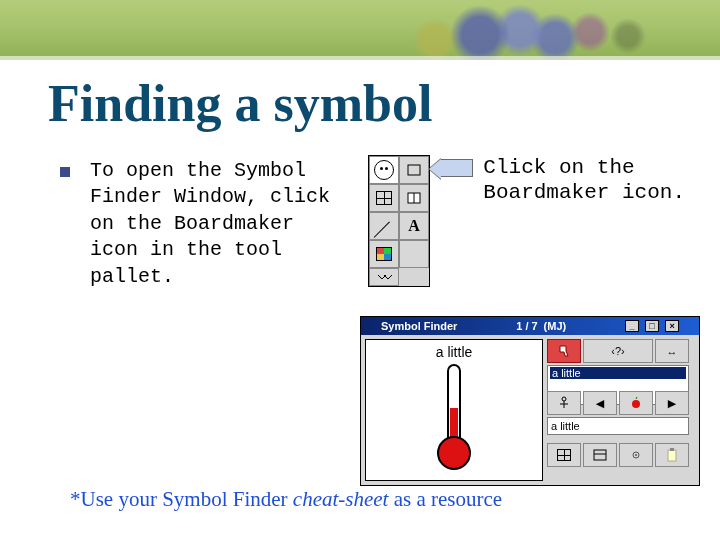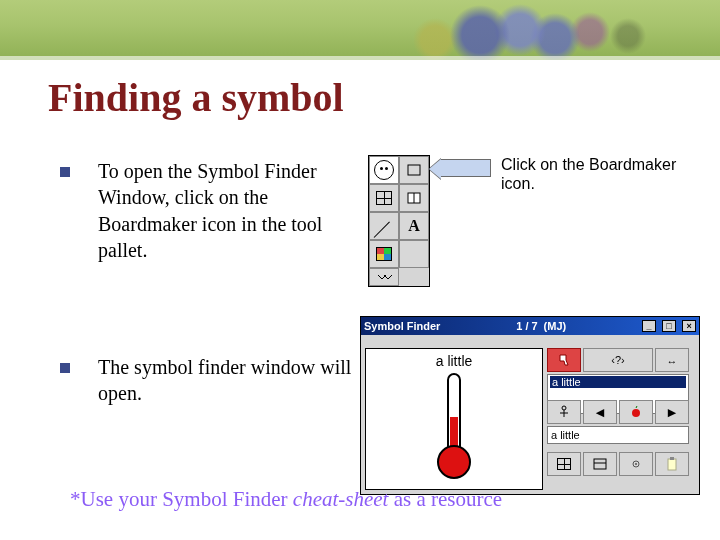--- a/index.html
+++ b/index.html
@@ -33,34 +33,35 @@
   .banner::after {
     content: "";
     position: absolute;
     left: 0; right: 0; bottom: 0; height: 4px;
     background: rgba(255,255,255,.6);
   }
   .title {
     position: absolute;
     top: 74px;
     left: 48px;
-    font-size: 40px;
+    font-size: 52px;
     font-weight: bold;
-    color: #7f1d1d;
+    color: #0c4a6e;
   }
   .bullets {
     position: absolute;
     top: 158px;
     left: 60px;
     width: 292px;
   }
   .bullet {
     display: flex;
-    gap: 28px;
+    gap: 20px;
     margin-bottom: 90px;
+    font-family: Liberation Mono, monospace;
   }
   .sq {
     width: 10px;
     height: 10px;
     background: #3a4a8a;
     margin-top: 9px;
     flex: 0 0 10px;
   }
   .btext {
     font-size: 20px;
@@ -141,22 +142,22 @@
   .arrow-callout::after {
     content: "";
     position: absolute;
     left: -13px; top: -2px;
     border-right: 13px solid #6a6a6a;
     border-top: 11px solid transparent;
     border-bottom: 11px solid transparent;
     z-index: -1;
   }
   .callout-text {
-    font-family: Liberation Sans, sans-serif;
-    font-size: 16px;
+    font-family: Liberation Mono, monospace;
+    font-size: 21px;
     line-height: 1.2;
     margin-top: 0;
   }
   
   .sf-window {
     position: absolute;
     left: 360px;
     top: 316px;
     width: 340px;
     border: 1px solid #000;
@@ -164,29 +165,29 @@
     font-family: Tahoma, Arial, sans-serif;
   }
   .sf-title {
     display: flex;
     align-items: center;
     height: 18px;
     background: linear-gradient(90deg,#0a246a,#1f5dd3);
     color: #fff;
     font-size: 11px;
     font-weight: bold;
-    padding: 0 3px;
+    padding: 0 20px;
     gap: 6px;
   }
   .sf-title .spacer { flex: 1; }
   .sf-title .hbox {
     width: 14px; height: 12px; background: #d6d6d6; border: 1px solid #000;
     display: flex; align-items: center; justify-content: center; font-size: 9px; color:#000;
   }
-  .sf-body { display: flex; margin-top: 9px; }
+  .sf-body { display: flex; }
   .sf-canvas {
     width: 178px;
     height: 142px;
     background: #fff;
     border: 1px solid #000;
     margin: 4px;
     display: flex;
     flex-direction: column;
     align-items: center;
   }
@@ -252,40 +253,36 @@
     display: grid;
     grid-template-columns: repeat(4, 34px);
     gap: 2px;
   }
   .red { background:#d44 !important; border-color:#911 !important; }
   .footnote {
     position: absolute;
     left: 70px;
     bottom: 28px;
     font-size: 21px;
-    color: #8b5cf6;
+    color: #1d4ed8;
   }
   .footnote .em { font-style: italic; }
   svg.tiny { width: 16px; height: 14px; }
 </style>
 </head>
 <body>
 
 <div class="banner"></div>
 
 <div class="title">Finding a symbol</div>
 
 <div class="bullets">
   <div class="bullet">
     <div class="sq"></div>
     <div class="btext">To open the Symbol Finder Window, click on the Boardmaker icon in the tool pallet.</div>
-  </div>
-  <div class="bullet">
-    <div class="sq"></div>
-    <div class="btext">The symbol finder window will open.</div>
   </div>
 </div>
 
 <div class="graphics">
   <div class="palette-row">
     <div class="tool-palette">
       <div class="cell face-cell">
           <div class="face"></div>
         </div>
       <div class="cell">

